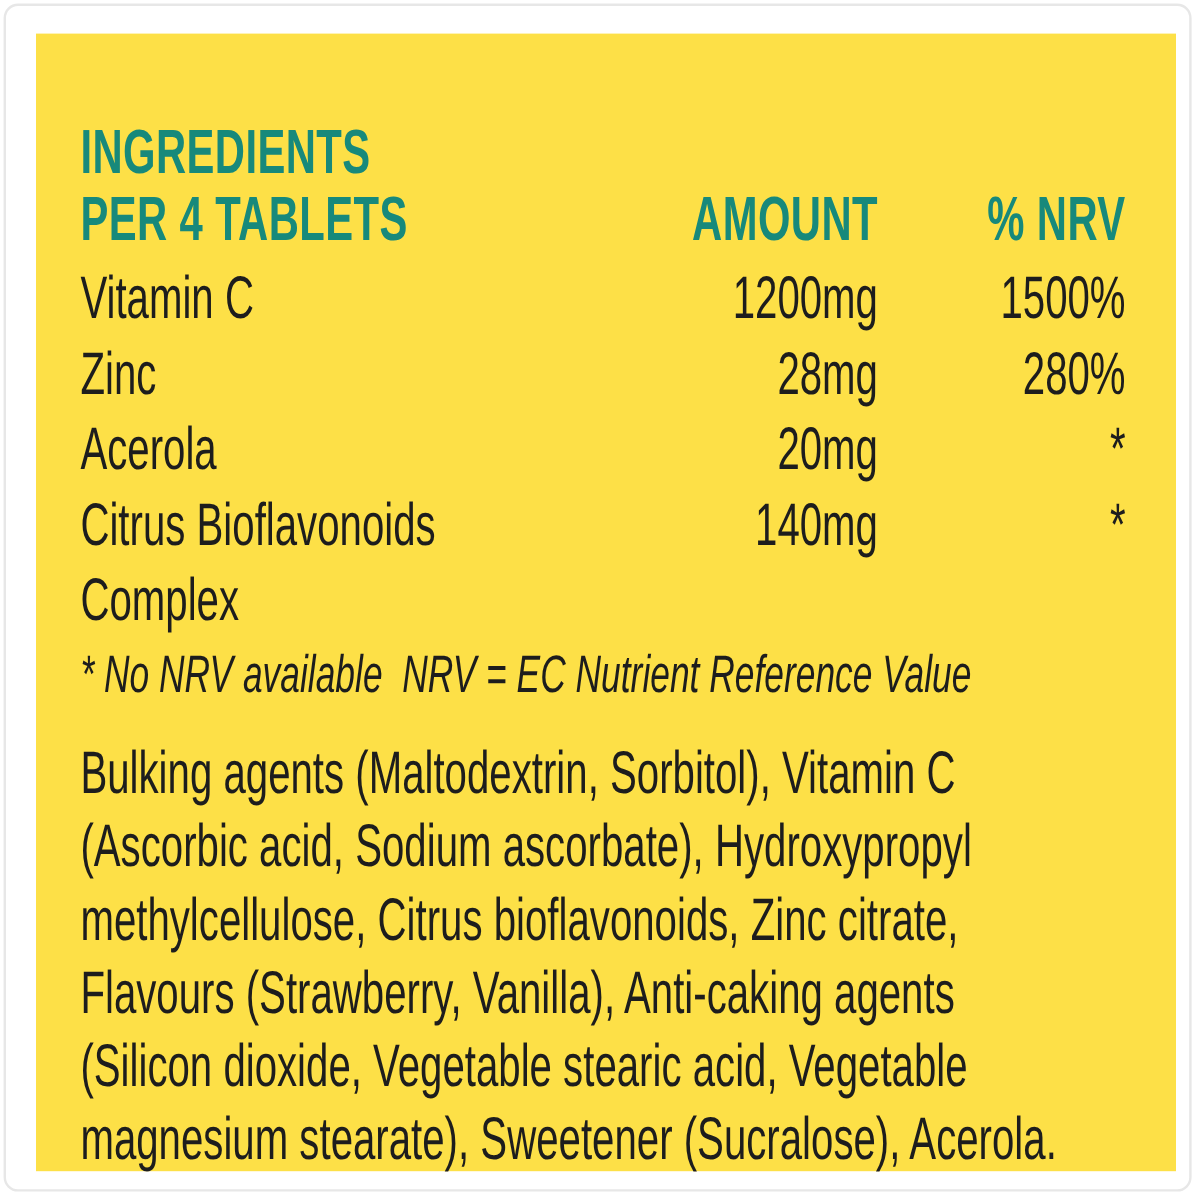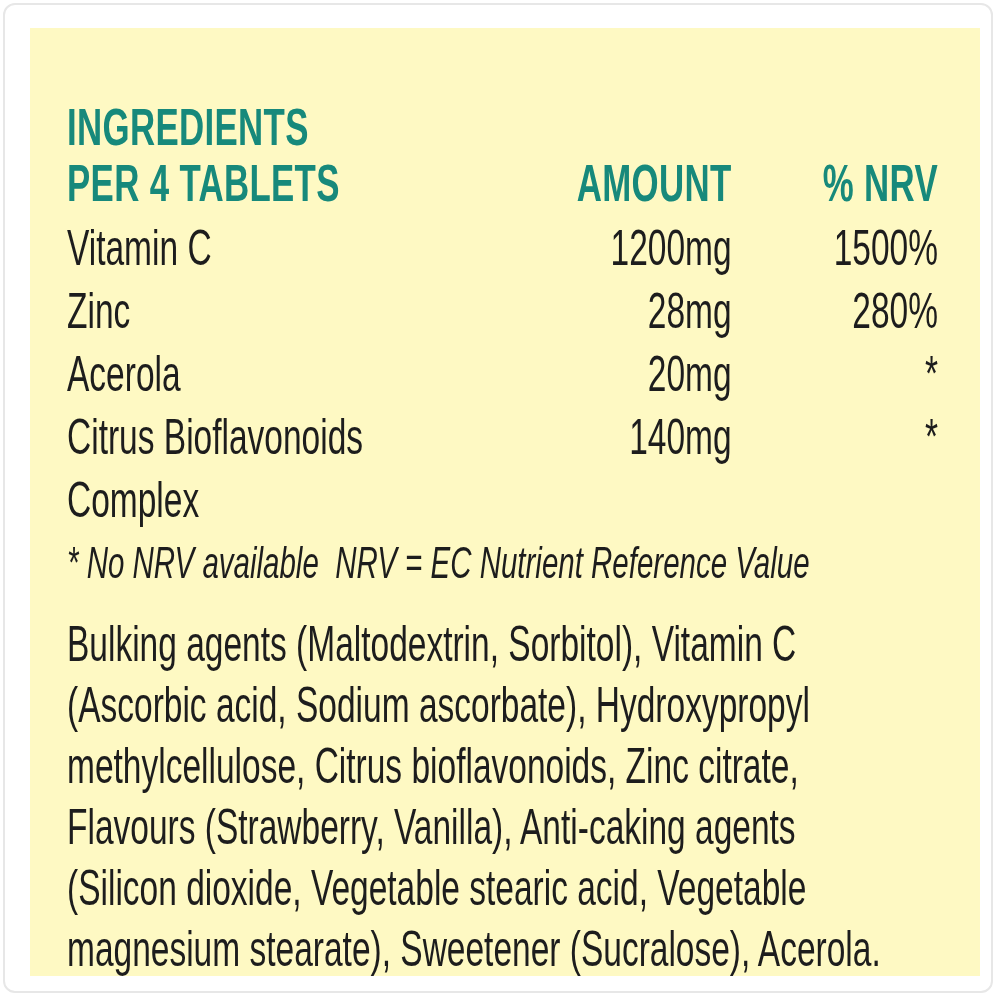--- a/index.html
+++ b/index.html
@@ -17,21 +17,21 @@
     width: 990px; height: 990px;
     border: 2px solid #e7e7e7;
     border-radius: 12px;
     box-sizing: border-box;
     background: #ffffff;
   }
   .panel {
     position: absolute;
     left: 25px; top: 23px;
     width: 950px; height: 948px;
-    background: #fef9c3;
+    background: #fde047;
   }
   
   .cond {
     position: absolute;
     left: 37px; top: 0;
     width: 1300px;
     transform: scaleX(0.67);
     transform-origin: 0 0;
   }
   .title-line1 {

